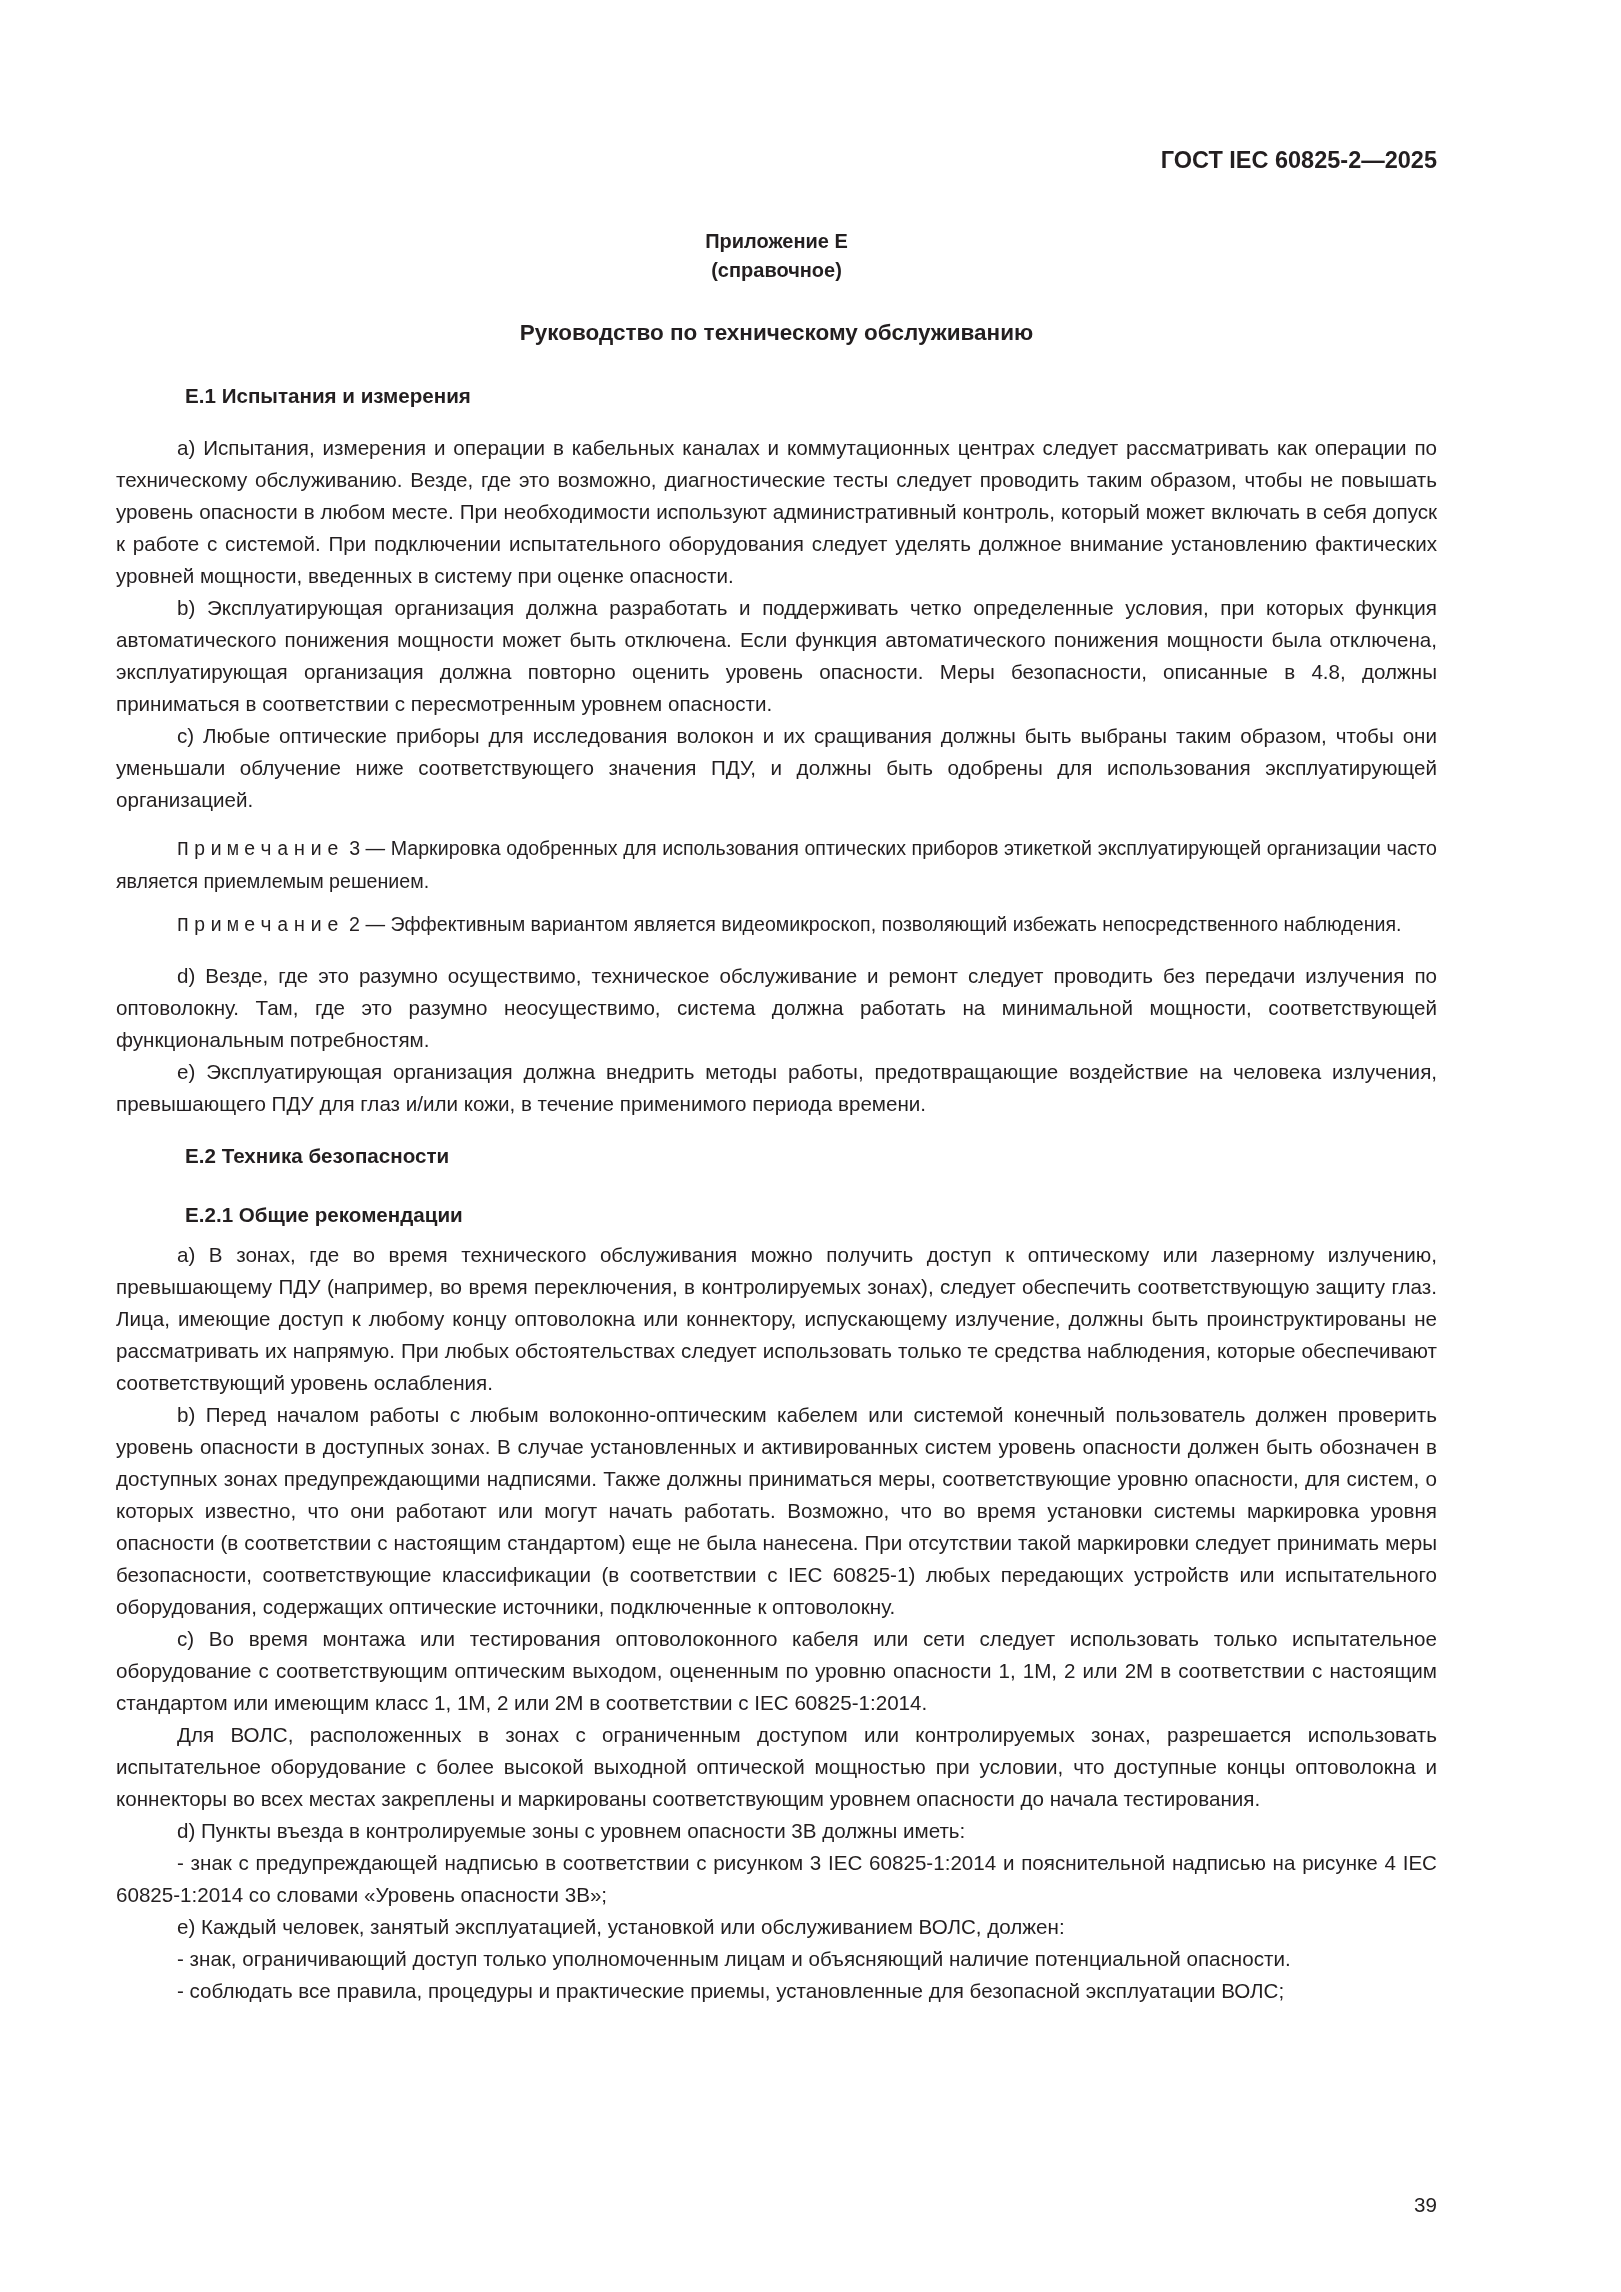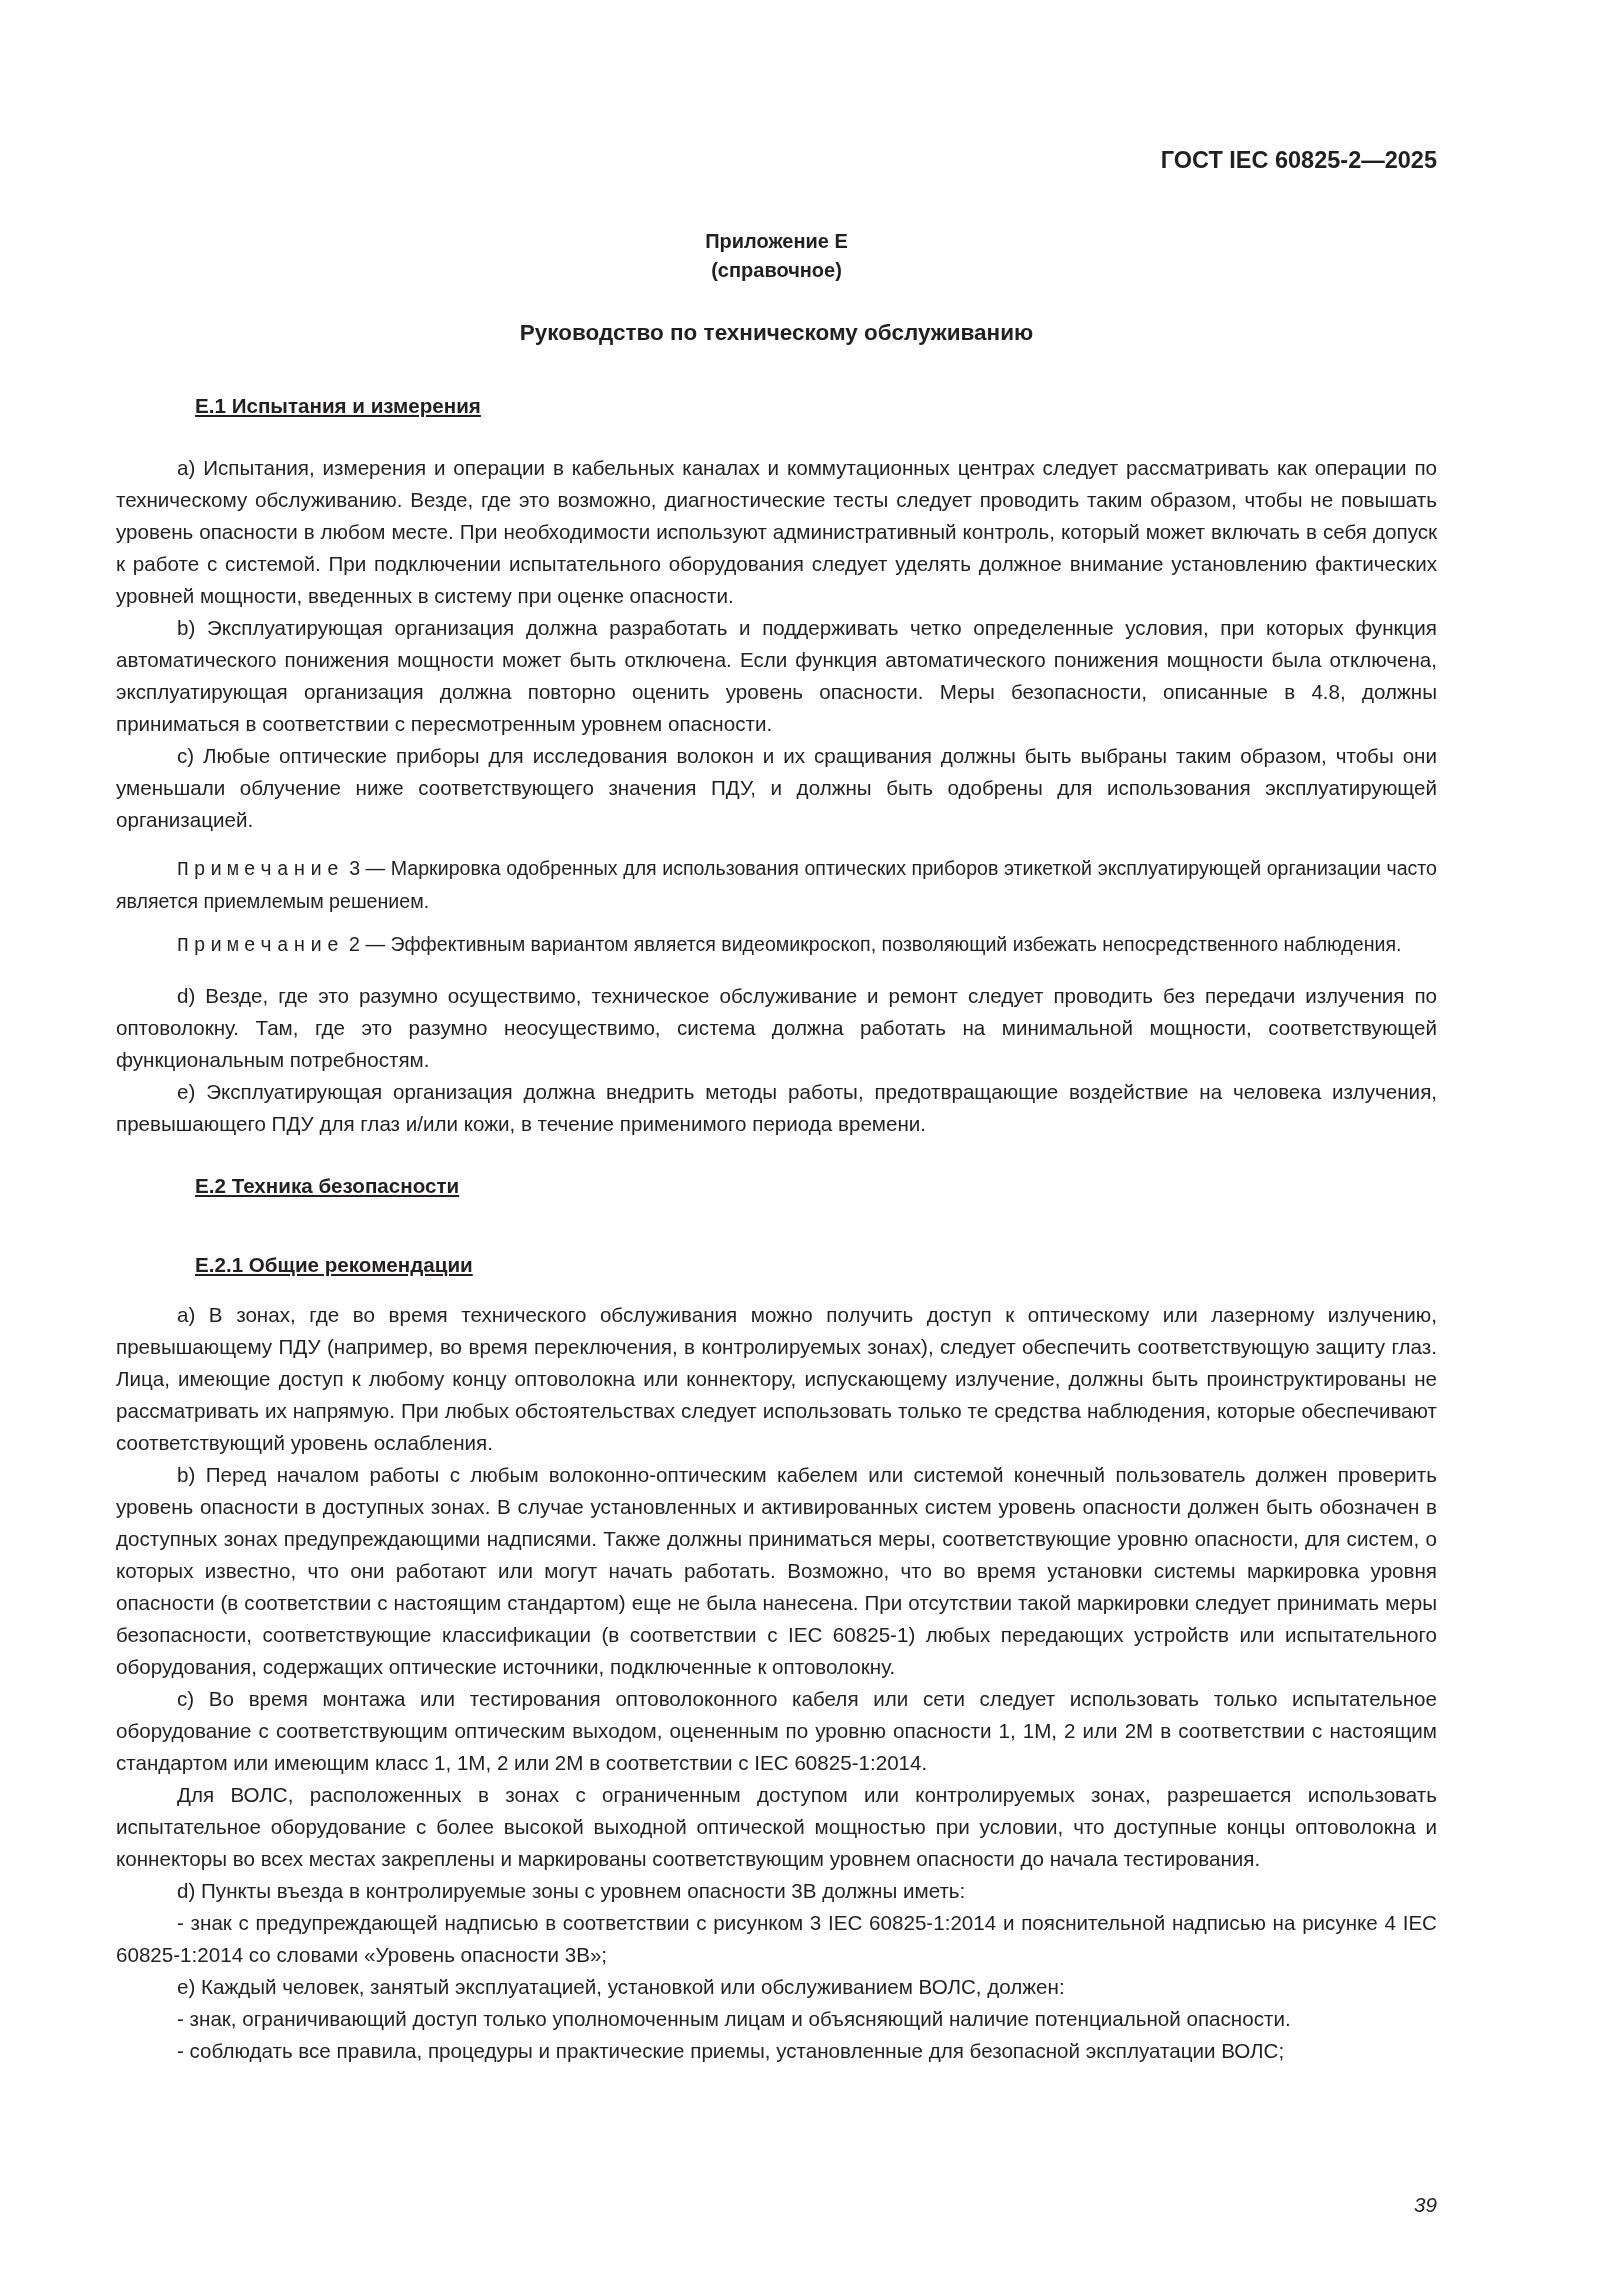--- a/index.html
+++ b/index.html
@@ -6,27 +6,27 @@
   body { width: 1621px; height: 2293px; position: relative; overflow: hidden;
          font-family: "Liberation Sans", sans-serif; color: #231f20; }
   .page { position: absolute; left: 116px; top: 0; width: 1321px; }
   .std-code { position: absolute; right: 0; top: 147px; font-size: 23.5px; font-weight: bold; }
   .annex { position: absolute; top: 227px; left: 0; width: 100%; text-align: center;
            font-size: 20px; font-weight: bold; line-height: 29px; }
   .title { position: absolute; top: 320px; left: 0; width: 100%; text-align: center;
            font-size: 22.5px; font-weight: bold; }
   .body { position: absolute; top: 372px; left: 0; width: 100%; font-size: 20.6px;
           line-height: 32px; text-align: justify; }
-  .h { font-weight: bold; padding-left: 61px; margin: 18px; text-decoration: underline; }
+  .h { font-weight: bold; padding-left: 61px; margin: 8px; }
   .p { text-indent: 61px; margin: 0; }
   .note { font-size: 19.6px; line-height: 31px; text-indent: 61px; margin: 0; }
   .note .lbl { letter-spacing: 4.9px; font-family: Liberation Mono, monospace; }
   .gap-s { height: 11.8px; }
   .gap-m { height: 17.6px; }
-  .page-num { position: absolute; top: 2193px; right: 0; font-size: 20.6px; font-style: italic; }
+  .page-num { position: absolute; top: 2193px; right: 0; font-size: 20.6px; }
 </style>
 </head>
 <body>
 
 <div class="page">
   <div class="std-code">ГОСТ IEC 60825-2—2025</div>
 
   <div class="annex">
     <div>Приложение Е</div>
     <div>(справочное)</div>

